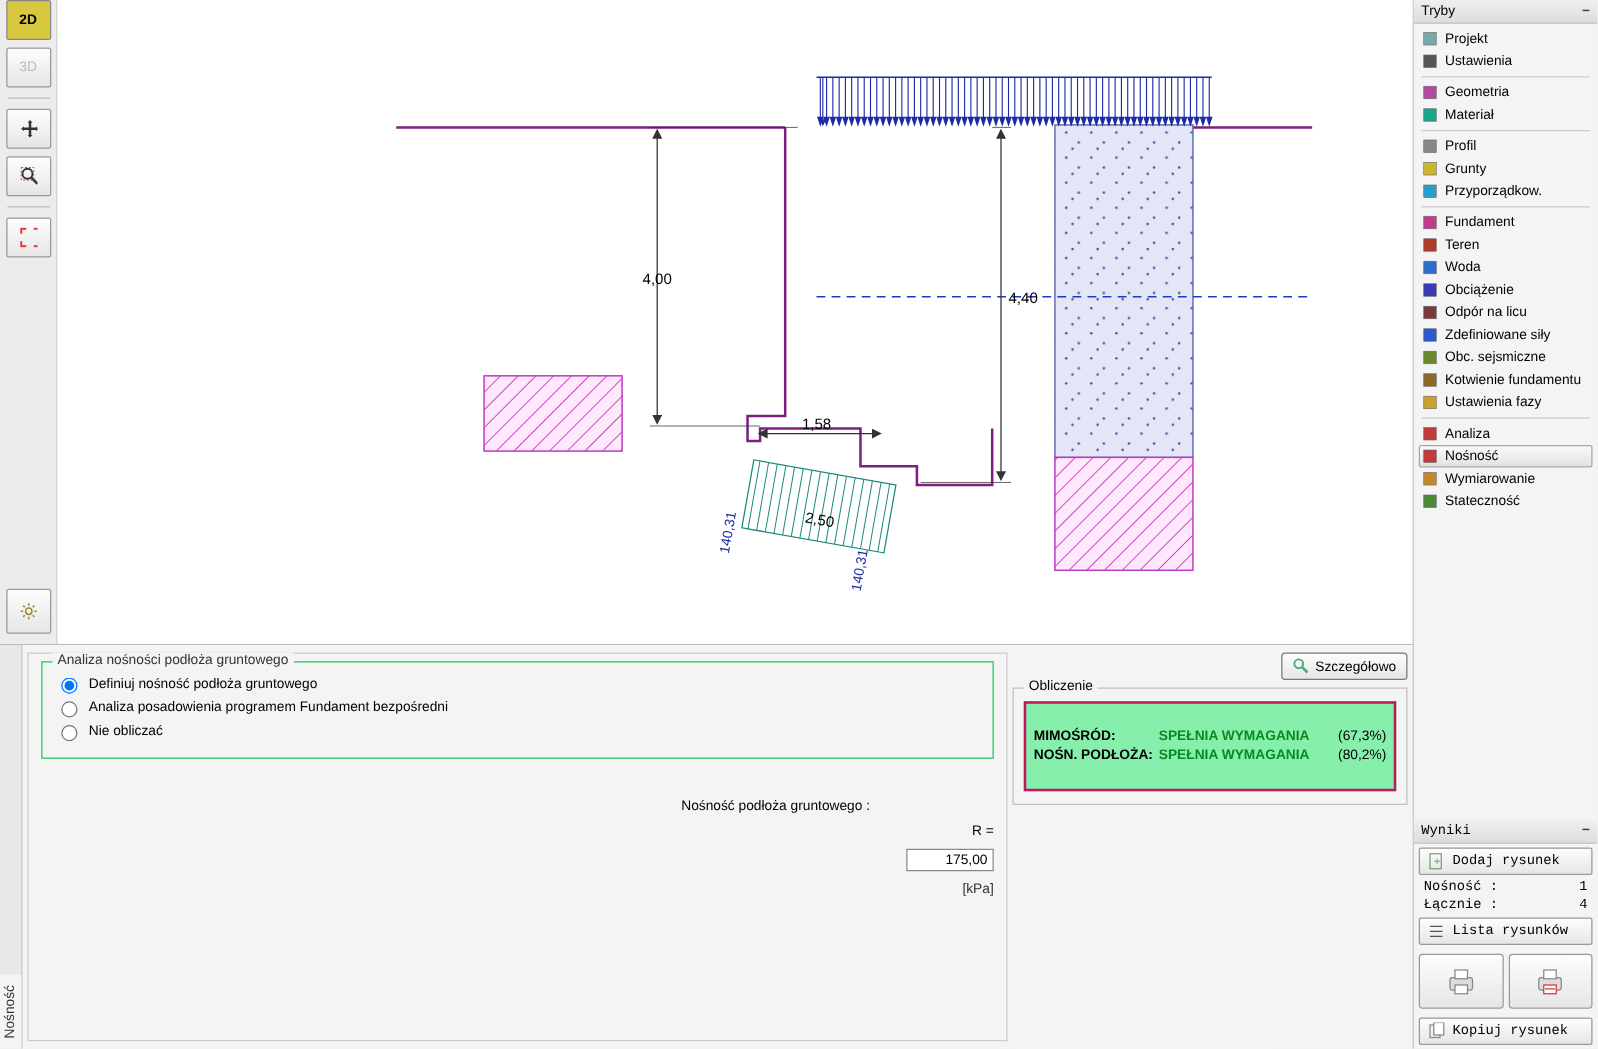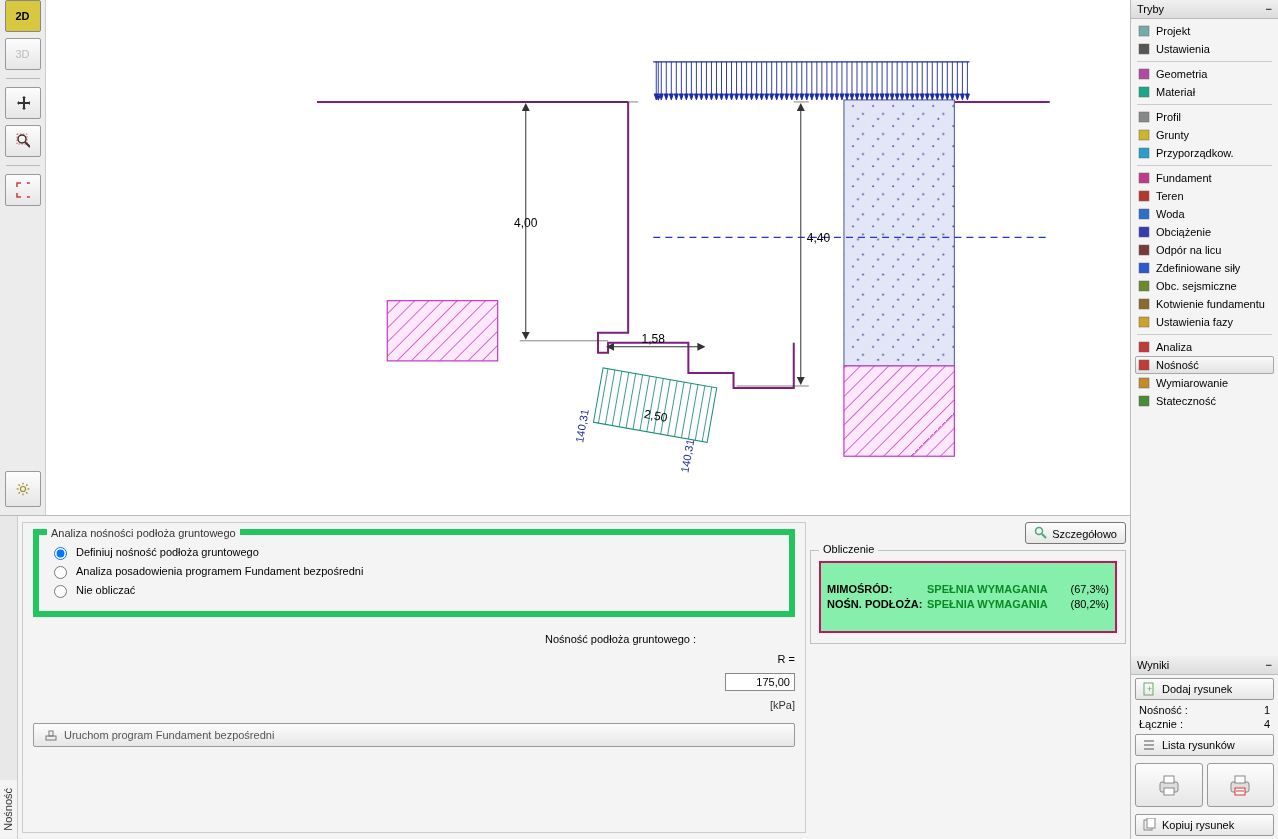--- a/index.html
+++ b/index.html
@@ -104,23 +104,23 @@
   .bottom-left {
     flex:1;
     border:1px solid #ccc;
     margin:6px 4px 6px 4px;
     background:#f4f4f4;
     padding:6px 10px;
     display:flex;
     flex-direction:column;
   }
   .group-box {
-    border:6px solid #22c55e;
+    border:1px solid #22c55e;
     padding:6px 10px 10px 10px;
-    margin-bottom:12px;
+    margin-bottom:28px;
     position:relative;
   }
   .group-box > .legend {
     position:absolute;
     top:-8px; left:8px;
     background:#f4f4f4;
     padding:0 4px;
     font-size:11px;
     color:#333;
   }
@@ -249,20 +249,21 @@
     padding:1px 1px;
   }
   .tree-sep {
     height:1px; background:#ccc; margin:3px 2px;
   }
   .ticon {
     width:14px;height:14px;display:inline-flex;align-items:center;justify-content:center;
   }
   .wyniki {
     margin-top:auto;
+    font-family:Liberation Mono, monospace;
   }
   .wbtn {
     display:flex;
     align-items:center;
     gap:6px;
     margin:3px 4px;
     padding:3px 6px;
     border:1px solid #999;
     background:linear-gradient(#fdfdfd,#e6e6e6);
     font-size:11px;
@@ -681,29 +682,20 @@
             <input type="radio" name="an" style="">
             <span>Nie obliczać</span>
           </label>
         </div>
         <div class="field-row">
           <span class="label">Nośność podłoża gruntowego :</span>
           <span class="eq">R  =</span>
           <input type="text" value="175,00" style="">
           <span class="unit">[kPa]</span>
         </div>
-        <div class="run-btn">
-          <span class="ticon">
-            <svg width="14" height="14">
-                <rect x="2" y="8" width="10" height="4" fill="none" stroke="#777"></rect>
-                <rect x="5" y="3" width="4" height="5" fill="none" stroke="#777"></rect>
-              </svg>
-          </span>
-          <span>Uruchom program Fundament bezpośredni</span>
-        </div>
       </div>
       <div class="bottom-right">
         <div class="details-btn-row">
           <div class="details-btn">
             <span class="ticon">
               <svg width="14" height="14">
                   <circle cx="5" cy="5" r="3.5" fill="none" stroke="#4a7" stroke-width="1.5"></circle>
                   <line x1="8" y1="8" x2="12" y2="12" stroke="#4a7" stroke-width="2"></line>
                 </svg>
             </span>

